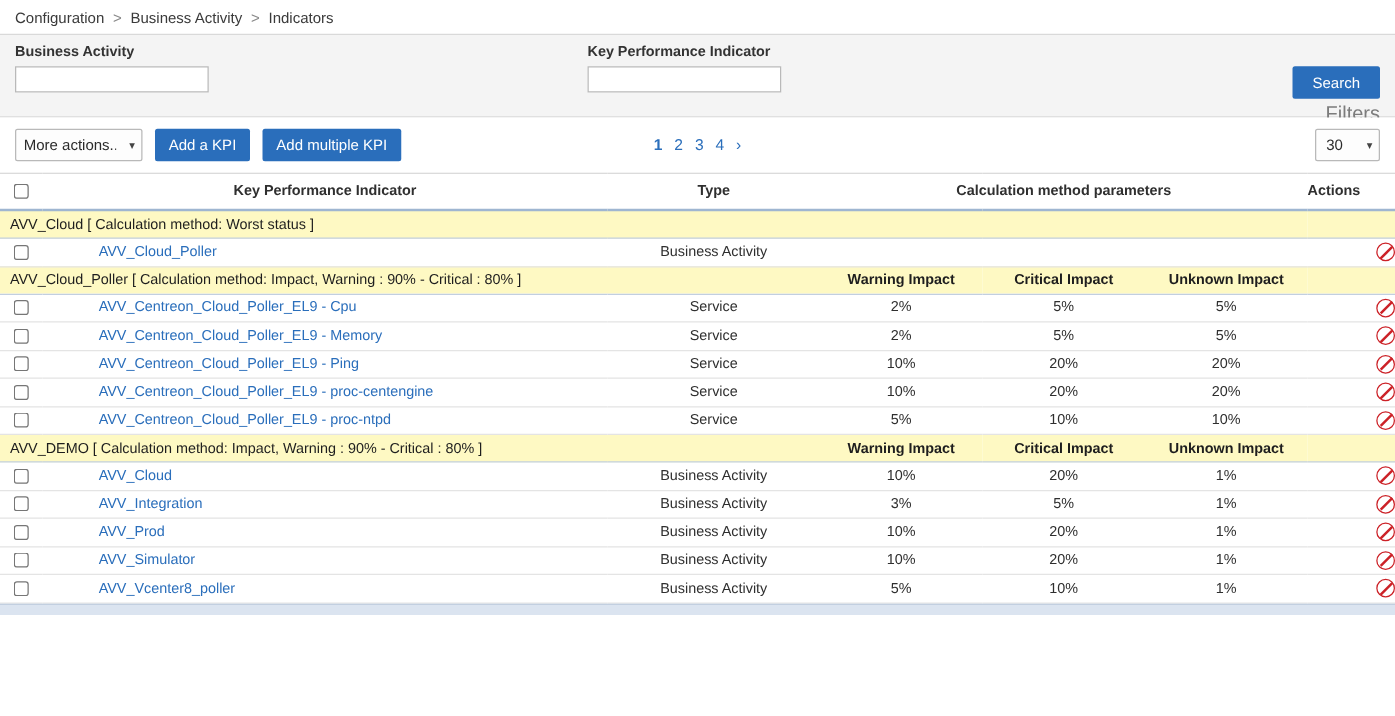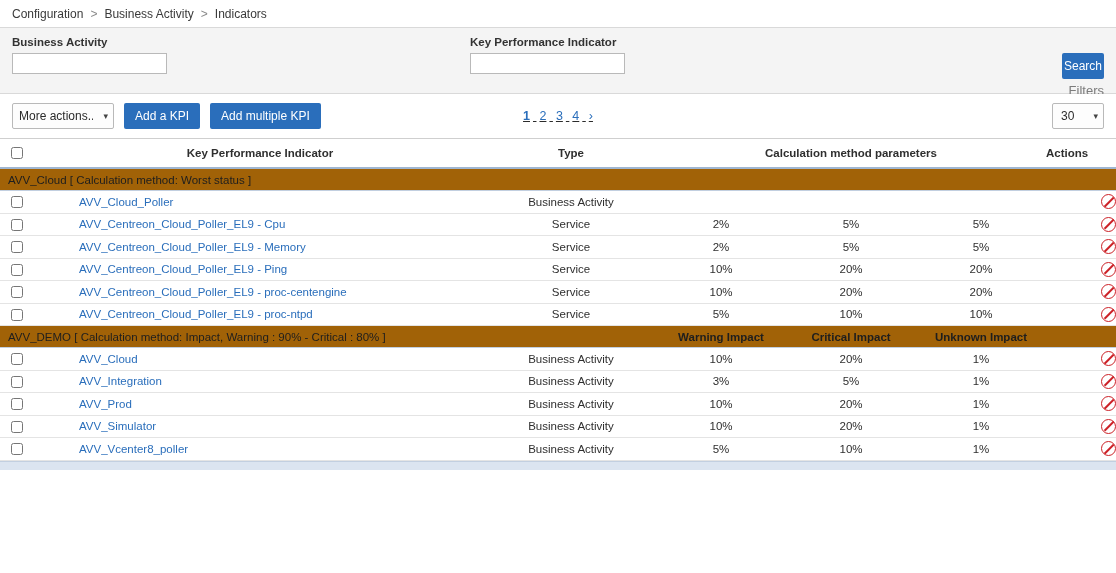--- a/index.html
+++ b/index.html
@@ -75,28 +75,28 @@
     flex-direction: column;
     align-items: flex-end;
     padding-top: 17px;
   }
   .btn-search {
     background: #2a6ebb;
     color: #ffffff;
     border: none;
     border-radius: 2px;
     font-size: 12px;
-    padding: 6px 2px;
+    padding: 6px 16px;
     cursor: pointer;
     font-family: "Liberation Sans", sans-serif;
     margin-left: 20px;
   }
   .filters-note {
     margin-top: 4px;
-    font-size: 13px;
+    font-size: 16px;
     color: #7c7c7c;
   }
 
   
   .action-bar {
     height: 44px;
     display: flex;
     align-items: center;
     padding: 0 12px;
     box-sizing: border-box;
@@ -138,21 +138,20 @@
     cursor: pointer;
     font-family: "Liberation Sans", sans-serif;
   }
   .pager {
     position: absolute;
     left: 0;
     right: 0;
     text-align: center;
     font-size: 12.5px;
     pointer-events: none;
-    text-decoration: underline;
   }
   .pager span, .pager a {
     pointer-events: auto;
     color: #2a6ebb;
     text-decoration: none;
     margin: 0 3px;
   }
   .pager .current {
     color: #2a6ebb;
     font-weight: bold;
@@ -199,21 +198,21 @@
     color: #2f2f2f;
     border-top: 1px solid #cfcfcf;
     border-bottom: 2px solid #9fb6d1;
     background: #ffffff;
     text-align: center;
     vertical-align: middle;
   }
   thead th.right { text-align: left; padding-right: 28px; }
 
   tr.group td {
-    background: #a16207;
+    background: #fef9c3;
     border-bottom: 1px solid #c2cfe0;
     border-top: 1px solid #c2cfe0;
     height: 21px;
     vertical-align: middle;
   }
   tr.group .gtitle {
     padding-left: 8px;
     font-size: 11.5px;
     color: #1e1e1e;
     white-space: nowrap;
@@ -360,20 +359,27 @@
       </tr>
       <tr class="row">
         <td class="cb"><input type="checkbox" class="cbx" style=""></td>
         <td class="name"><a href="#">AVV_Cloud_Poller</a></td>
         <td class="type">Business Activity</td>
         <td class="num"></td>
         <td class="num"></td>
         <td class="num"></td>
         <td class="act"><span class="deny"></span></td>
       </tr>
+      <tr class="group">
+        <td class="gtitle" colspan="3">AVV_Cloud_Poller [ Calculation method: Impact, Warning : 90% - Critical : 80% ]</td>
+        <td class="ghead">Warning Impact</td>
+        <td class="ghead">Critical Impact</td>
+        <td class="ghead">Unknown Impact</td>
+        <td></td>
+      </tr>
       <tr class="row">
         <td class="cb"><input type="checkbox" class="cbx" style=""></td>
         <td class="name"><a href="#">AVV_Centreon_Cloud_Poller_EL9 - Cpu</a></td>
         <td class="type">Service</td>
         <td class="num">2%</td>
         <td class="num">5%</td>
         <td class="num">5%</td>
         <td class="act"><span class="deny"></span></td>
       </tr>
       <tr class="row">

